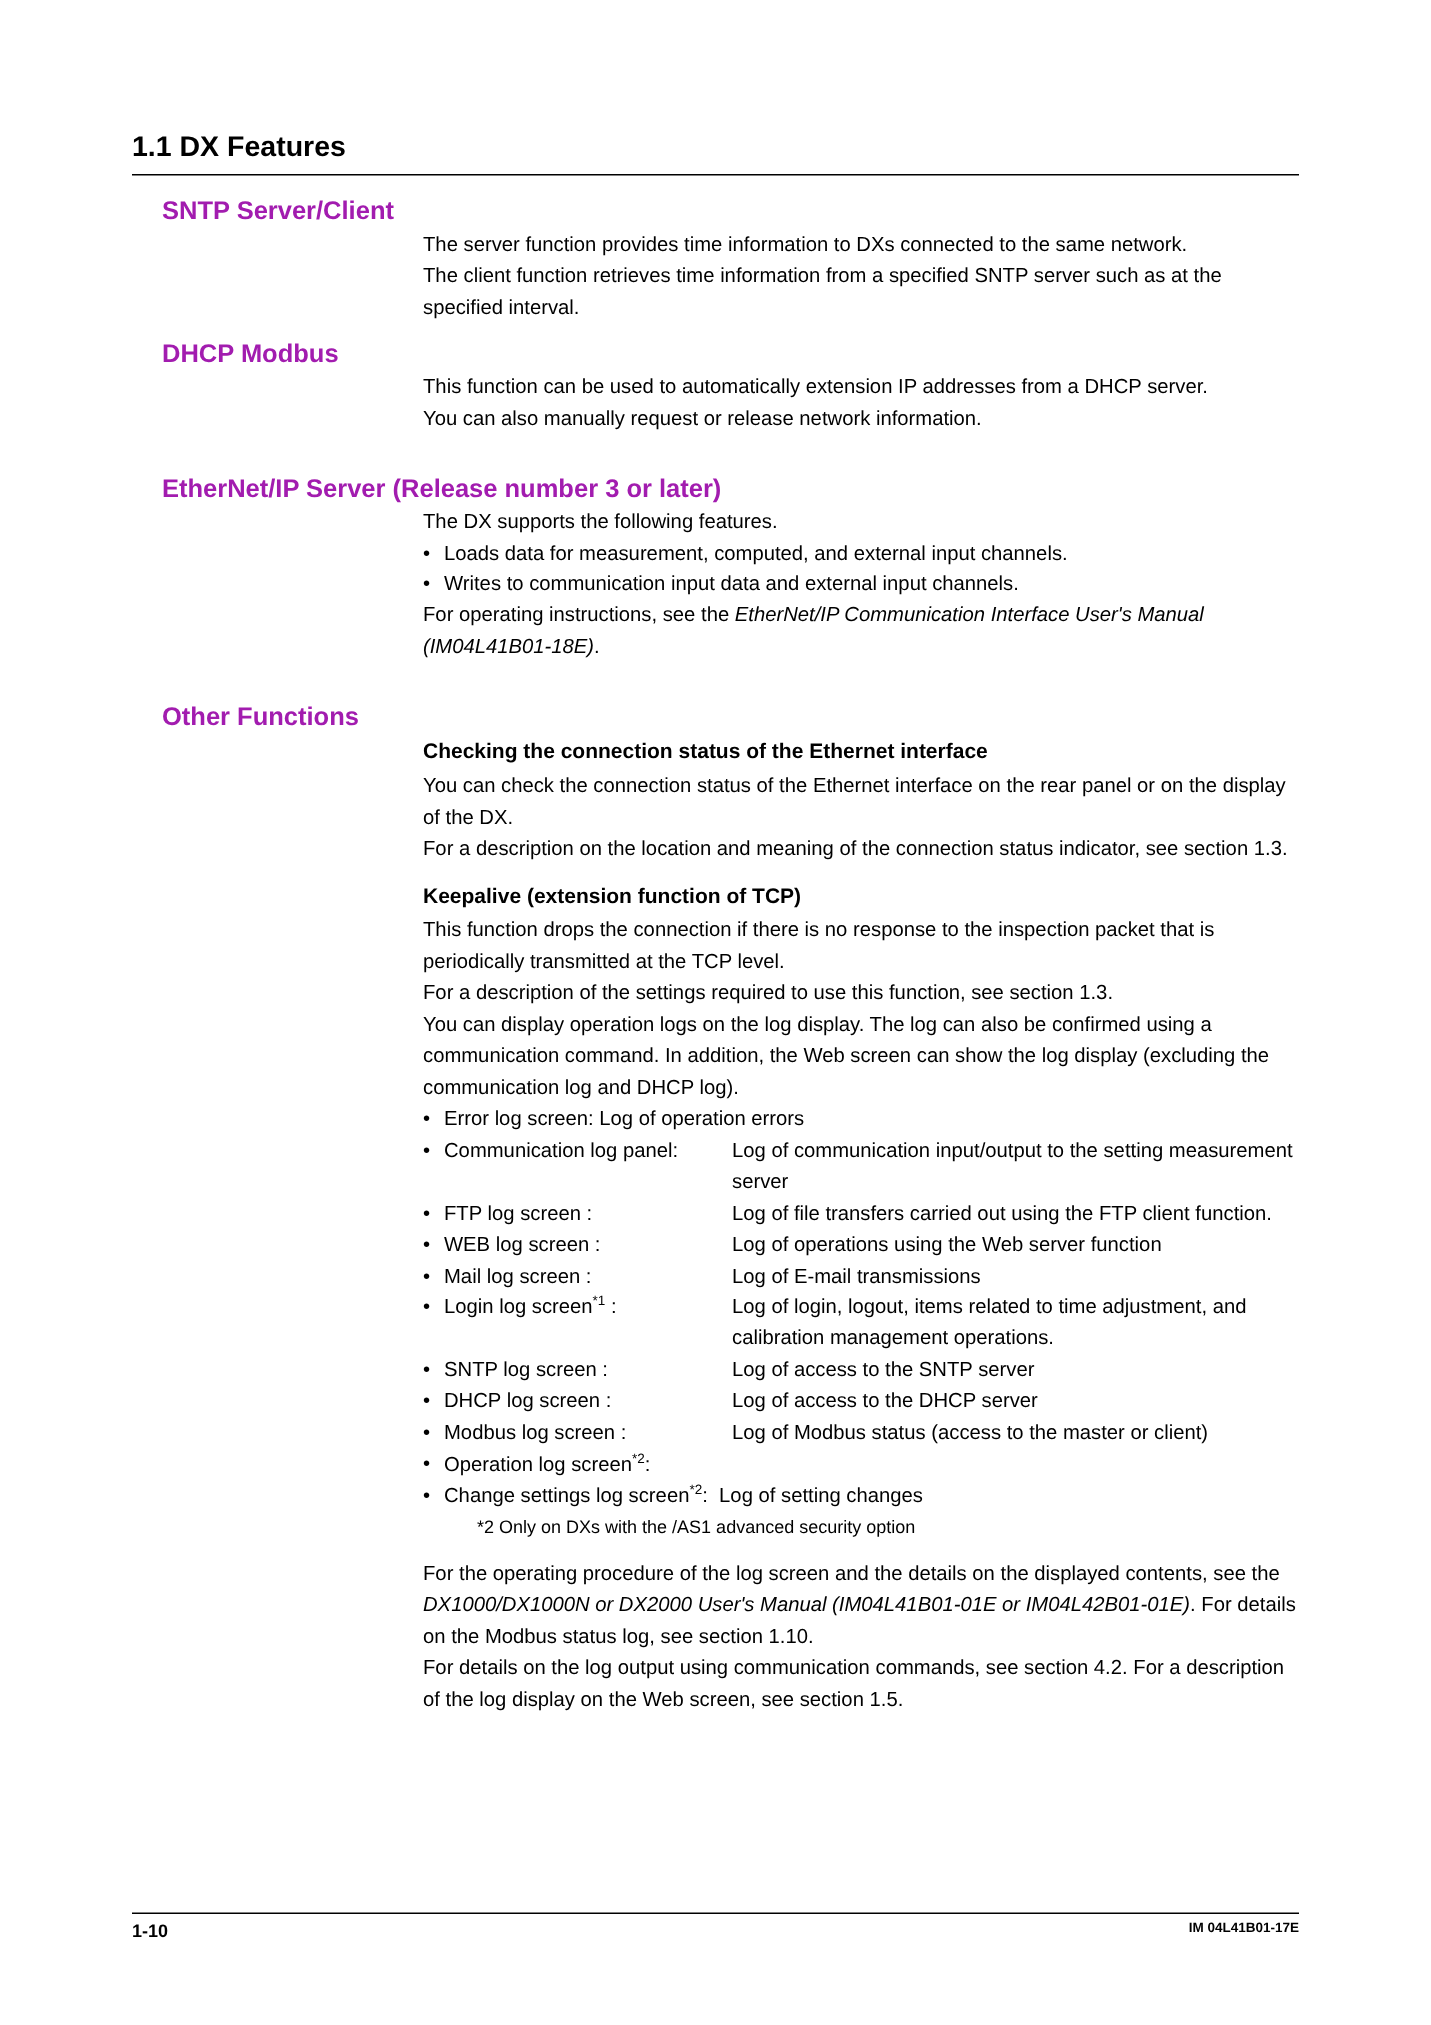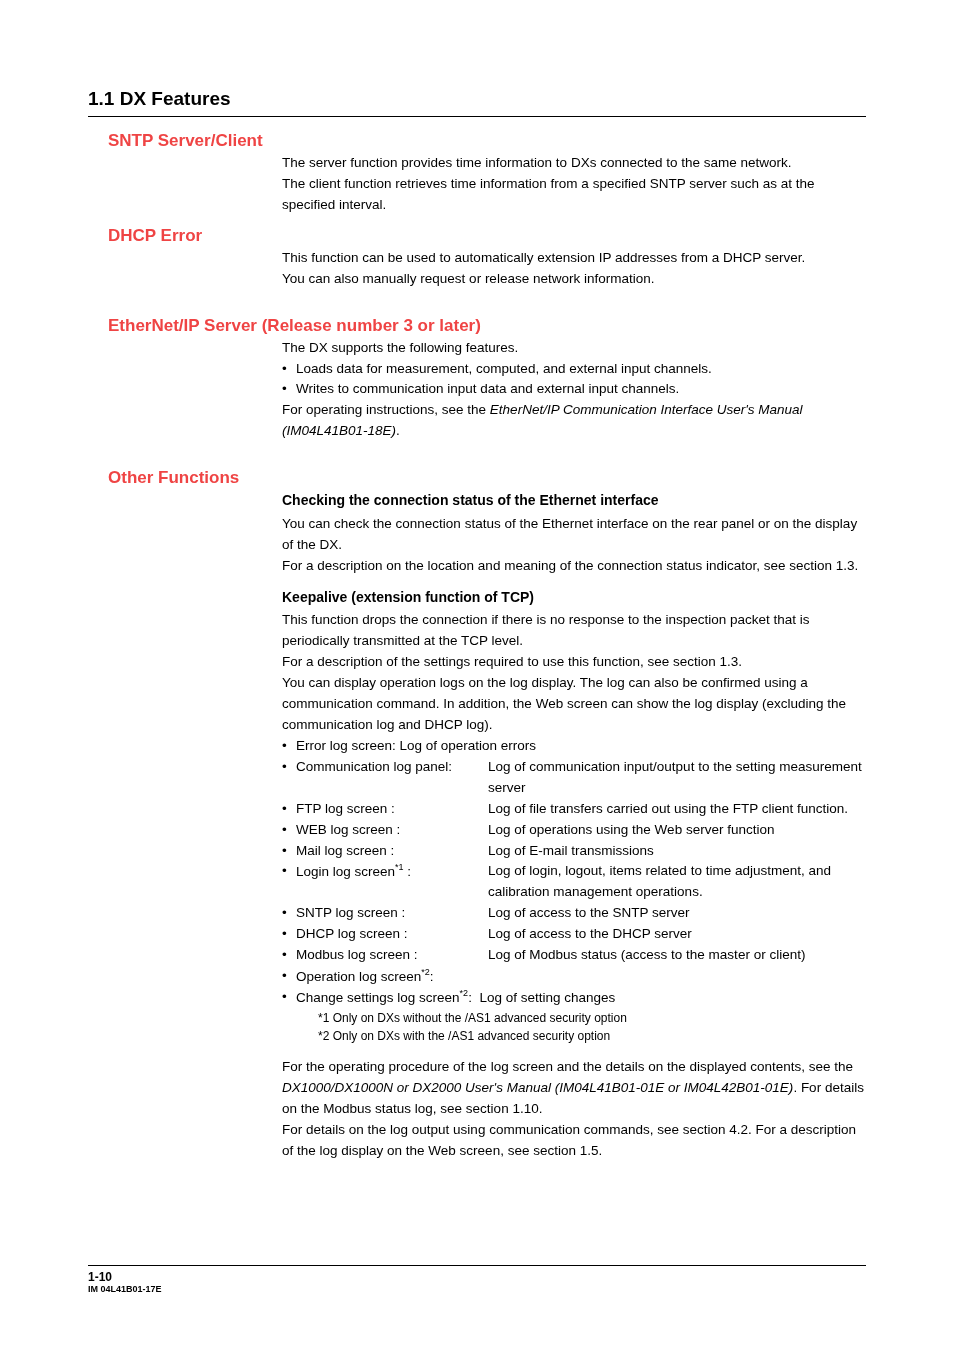--- a/index.html
+++ b/index.html
@@ -18,21 +18,21 @@
       margin-bottom: 6px;
     }
     .hr {
       border: none;
       border-top: 1px solid #000;
       margin-bottom: 14px;
     }
     .h2 {
       font-size: 17px;
       font-weight: bold;
-      color: #ef4444;
+      color: #a21caf;
       margin-top: 6px;
       margin-bottom: 2px;
       margin-left: 20px;
     }
     .h3 {
       font-size: 14px;
       font-weight: bold;
       margin-top: 10px;
       margin-bottom: 2px;
     }
@@ -73,38 +73,37 @@
     .footer-hr {
       border: none;
       border-top: 1px solid #000;
       margin-bottom: 4px;
     }
     .footer-row {
       display: flex;
       justify-content: space-between;
       font-size: 12px;
       font-weight: bold;
-      flex-direction: column;
     }
     .footer-right { font-size: 9px; font-weight: bold; }
     .block { margin-bottom: 10px; }
   </style>
 </head>
 <body>
 
 <div class="section-label">1.1  DX Features</div>
 <hr class="hr">
 
 <div class="h2">SNTP Server/Client</div>
 <div class="content block">
   <p>The server function provides time information to DXs connected to the same network.</p>
   <p>The client function retrieves time information from a specified SNTP server such as at the specified interval.</p>
 </div>
 
-<div class="h2">DHCP Error</div>
+<div class="h2">DHCP Modbus</div>
 <div class="content block">
   <p>This function can be used to automatically extension IP addresses from a DHCP server.</p>
   <p>You can also manually request or release network information.</p>
 </div>
 
 <div style="height:10px"></div>
 <div class="h2">EtherNet/IP Server (Release number 3 or later)</div>
 <div class="content block">
   <p>The DX supports the following features.</p>
   <div class="bullet-row">
@@ -200,21 +199,20 @@
 
     <div class="bullet-row">
       <span class="bullet-dot">•</span>
       <span>
         <span>Change settings log screen</span><span class="sup">*2</span><span>:</span>
         &nbsp;<span>Log of setting changes</span>
       </span>
     </div>
   </div>
 
-  <div class="footnote">*1  Only on DXs without the /AS1 advanced security option</div>
   <div class="footnote">*2  Only on DXs with the /AS1 advanced security option</div>
 
   <div style="height:12px"></div>
   <p>
     <span>For the operating procedure of the log screen and the details on the displayed contents, see the </span><span class="italic">DX1000/DX1000N or DX2000 User's Manual (IM04L41B01-01E or IM04L42B01-01E)</span><span>.  For details on the Modbus status log, see section 1.10.</span>
   </p>
   <p>For details on the log output using communication commands, see section 4.2.  For a description of the log display on the Web screen, see section 1.5.</p>
 </div>
 
 <div class="footer">

